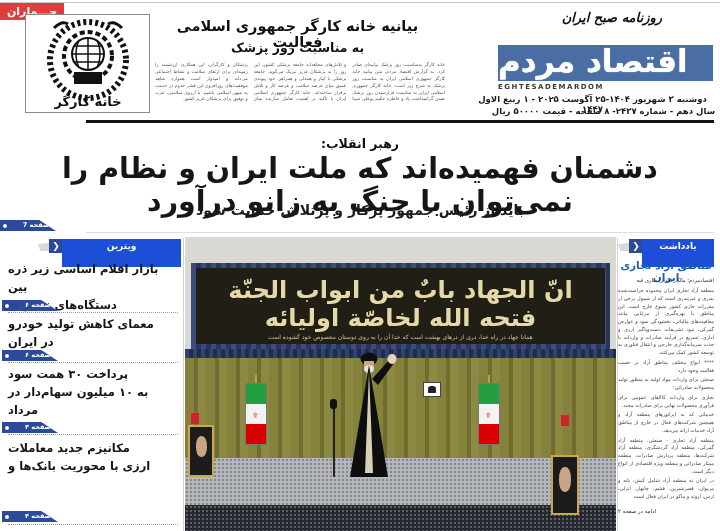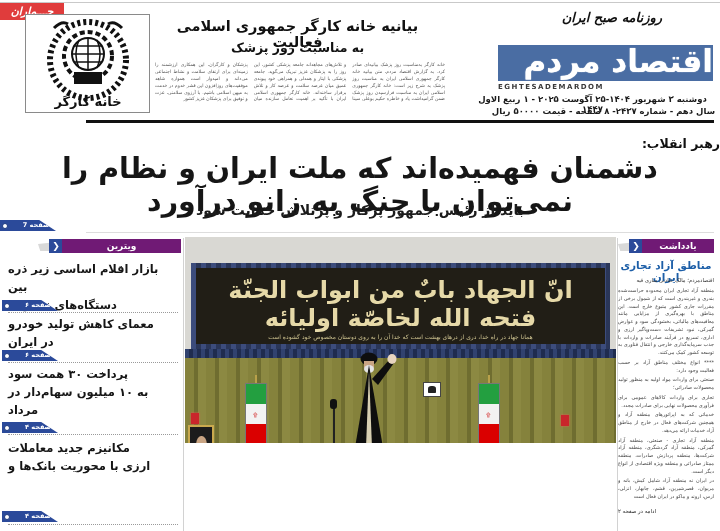--- a/index.html
+++ b/index.html
@@ -4,80 +4,80 @@
 <style>
   * { margin:0; padding:0; box-sizing:border-box; }
   body { font-family:"DejaVu Sans", sans-serif; background:#fff; }
   .page { position:relative; width:720px; height:531px; background:#fff; overflow:hidden; direction:rtl; }
   .abs { position:absolute; }
   .rtl { direction:rtl; }
   .hairline { background:#c9c9c9; height:1px; }
 
   
   .watermark { left:0; top:3px; width:64px; height:17px; background:#e03c3c; color:#fff;
-    font-size:11px; font-weight:bold; text-align:center; line-height:17px;font-style:italic; }
+    font-size:11px; font-weight:bold; text-align:center; line-height:17px; }
 
   
   .tagline { right:58px; top:10px; font-size:13px; font-weight:bold; font-style:italic; color:#111; }
   .logo-box { left:498px; top:45px; width:215px; height:36px; background:#4a6da3; }
-  .logo-fa { left:498px; top:32px; width:215px; text-align:right; color:#fff; font-size:31px;
+  .logo-fa { left:498px; top:32px; width:215px; text-align:left; color:#fff; font-size:31px;
     font-weight:bold; line-height:58px; height:58px; overflow:visible; text-shadow:0 0 1px #fff; }
   .logo-latin { left:498px; top:83px; width:215px; text-align:left; font-size:7px; font-weight:bold;
     letter-spacing:1.5px; color:#3a3a3a; direction:ltr; }
   .dateline { left:470px; top:94px; width:245px; text-align:center; font-size:8.5px; font-weight:bold; color:#1a1a1a; }
   .issueline { left:470px; top:106px; width:245px; text-align:right; font-size:8.5px; font-weight:bold; color:#1a1a1a; }
 
   
   .wh-box { left:25px; top:14px; width:125px; height:99px; border:1px solid #8a8a8a; background:#fff;
     display:flex; align-items:center; justify-content:center; }
   .wh-head1 { right:275px; top:18px; width:295px; text-align:center; font-size:14.5px; font-weight:bold; color:#111; }
   .wh-head2 { right:275px; top:40px; width:295px; text-align:center; font-size:12.5px; font-weight:bold; color:#111; }
   .wh-body { right:275px; top:62px; width:290px; height:50px; font-size:4.6px; line-height:1.5;
     color:#555; text-align:justify; column-count:3; column-gap:6px; overflow:hidden; }
 
   
   .black-rule { left:86px; top:120px; width:628px; height:3px; background:#111; }
 
   
-  .kicker { left:0; top:136px; width:720px; font-size:12.5px; font-weight:bold; color:#111; }
+  .kicker { left:0; top:136px; width:720px; text-align:center; font-size:12.5px; font-weight:bold; color:#111; }
   .lead-head { left:10px; top:152px; width:700px; text-align:center; font-size:28.5px; font-weight:bold; color:#161616; }
   .lead-sub { left:0; top:202px; width:720px; text-align:center; font-size:14px; font-weight:bold; color:#1c1c1c; }
   .lead-sep { left:86px; top:232px; width:628px; height:1px; background:#ddd; }
 
   
   .badge { height:11px; width:56px; background:#2b4a9a; color:#fff; font-size:6.5px; font-weight:bold;
     line-height:11px; text-align:center; clip-path:polygon(0 0,70% 0,100% 100%,0 100%); direction:rtl;
     padding-left:16px; }
   .badge .dot { position:absolute; left:2px; top:2.5px; width:6px; height:6px; border-radius:50%;
     background:#fff; border:1px solid #1d3a7e; }
 
   
   .secbar { height:14px; }
   .secbar .tail { position:absolute; left:-24px; top:2px; width:28px; height:10px; background:#d9d9d9;
     clip-path:polygon(0 30%,100% 0,100% 100%,8% 100%); }
   .secbar .chev { position:absolute; left:-13px; top:0; width:14px; height:14px; background:#2b4a9a;
     color:#fff; font-size:9px; line-height:14px; text-align:center; direction:ltr; }
-  .secbar .bar { position:absolute; left:0; top:0; right:0; height:14px; background:#701a75; color:#fff;
+  .secbar .bar { position:absolute; left:0; top:0; right:0; height:28px; background:#1d4ed8; color:#fff;
     font-size:9px; font-weight:bold; text-align:center; line-height:14px; }
 
   
   .v-item { right:540px; width:172px; text-align:left; font-size:11.5px; font-weight:bold;
     color:#161616; line-height:1.55; }
   .v-sep { border-top:1.5px dotted #9a9a9a; width:170px; }
 
   
   .note-title { left:618px; top:259px; width:96px; text-align:center; font-size:10.5px; font-weight:bold; color:#1d5fa8; }
   .note-byline { left:618px; top:277px; width:96px; font-size:5.2px; color:#333; text-align:right; }
   .note-body { left:618px; top:287px; width:96px; height:218px; font-size:5px; line-height:1.55;
     color:#444; text-align:justify; overflow:hidden; }
   .note-body p { margin-bottom:2px; }
   .note-cont { left:618px; top:508px; width:96px; font-size:5.4px; color:#222; text-align:left; }
 
   
-  .photo { left:185px; top:237px; width:431px; height:206px; background:#d9d8d3; overflow:hidden; direction:ltr; }
+  .photo { left:185px; top:237px; width:431px; height:294px; background:#d9d8d3; overflow:hidden; direction:ltr; }
   .ph-banner-frame { position:absolute; left:6px; top:26px; right:6px; height:86px;
     background:repeating-linear-gradient(90deg,#3c4c7c 0 5px,#2a3658 5px 10px); padding:5px; }
   .ph-banner { width:100%; height:100%; background:#211e16; position:relative; }
   .ph-callig { position:absolute; left:0; top:8px; width:100%; text-align:center; color:#e6d9a8;
     font-size:24px; font-weight:bold; direction:rtl; }
   .ph-trans { position:absolute; left:0; bottom:4px; width:100%; text-align:center; color:#cfc491;
     font-size:6px; direction:rtl; }
   .ph-tileband { position:absolute; left:0; top:112px; width:100%; height:9px;
     background:repeating-linear-gradient(90deg,#31426f 0 4px,#1f2c4f 4px 8px); }
   .ph-curtain { position:absolute; left:0; top:121px; width:100%; height:100px;

